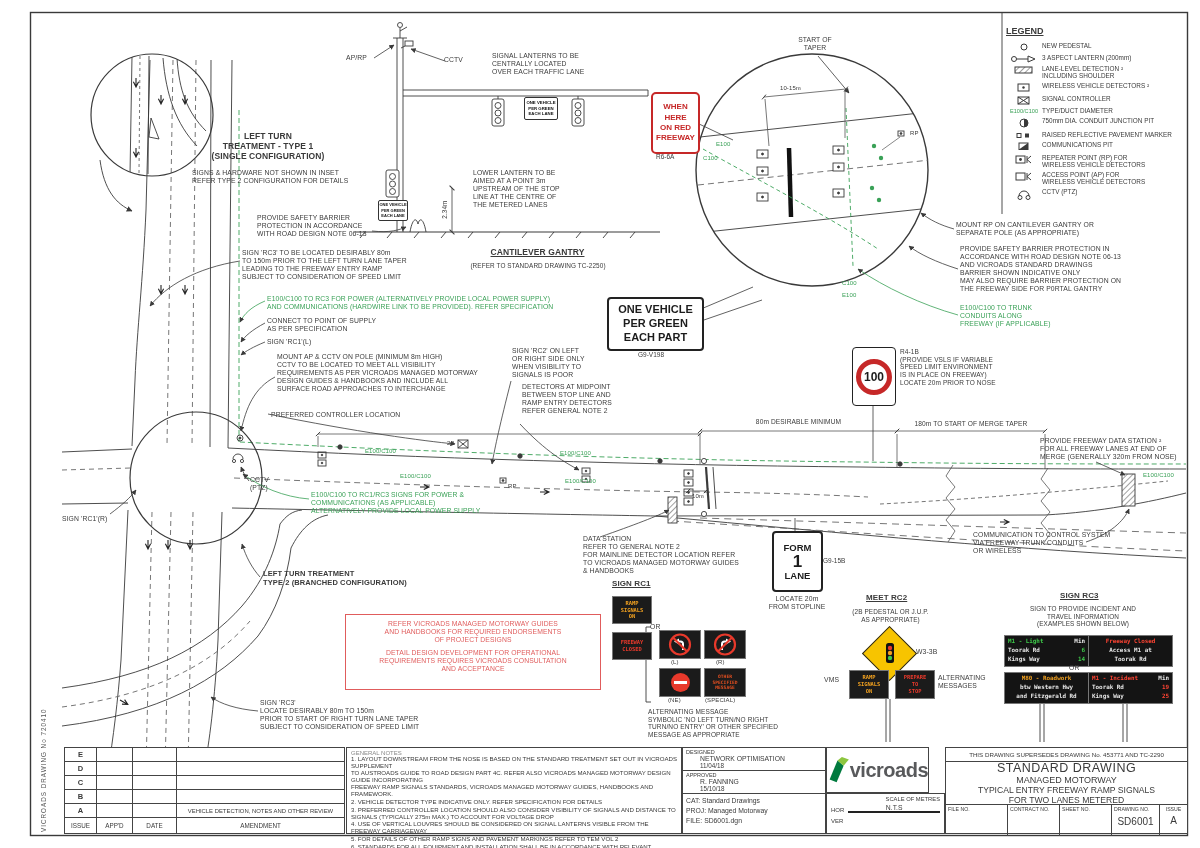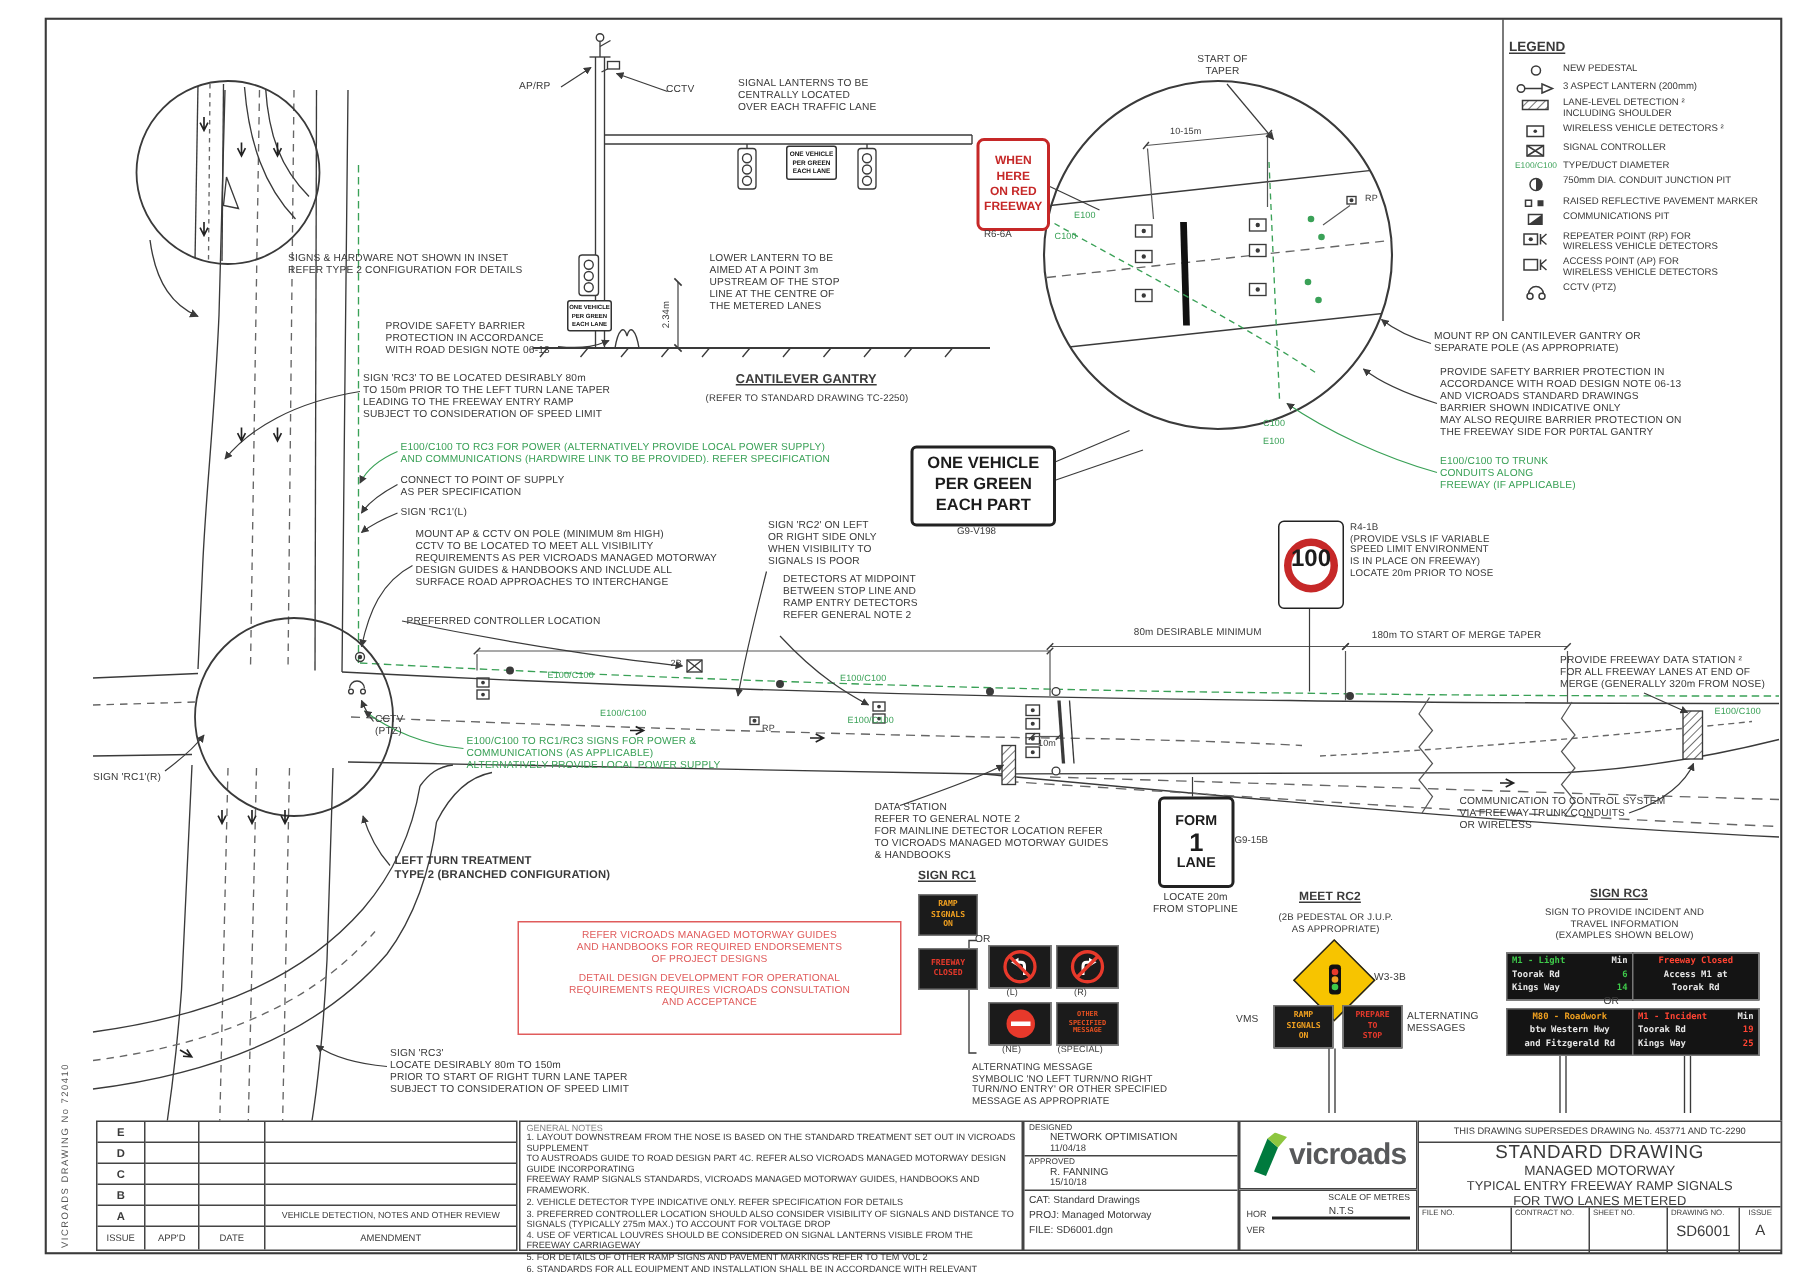--- a/index.html
+++ b/index.html
@@ -304,20 +304,23 @@
     <use href="#tarrow" transform="translate(148,540)"></use>
     <use href="#tarrow" transform="translate(168,540)"></use>
     <use href="#tarrow" transform="translate(190,540)"></use>
     <use href="#tarrow" transform="translate(120,700) rotate(-60)"></use>
     <use href="#tarrow" transform="translate(420,487) rotate(-90)"></use>
     <use href="#tarrow" transform="translate(540,492) rotate(-90)"></use>
     <use href="#tarrow" transform="translate(1000,522) rotate(-90)"></use>
   </g>
 </svg>
 
+<div class="a c b h" style="left:193px;top:131px;width:150px">LEFT TURN
+TREATMENT - TYPE 1
+(SINGLE CONFIGURATION)</div>
 <div class="a" style="left:192px;top:169px">SIGNS &amp; HARDWARE NOT SHOWN IN INSET
 REFER TYPE 2 CONFIGURATION FOR DETAILS</div>
 <div class="a" style="left:257px;top:214px">PROVIDE SAFETY BARRIER
 PROTECTION IN ACCORDANCE
 WITH ROAD DESIGN NOTE 06-13</div>
 <div class="a" style="left:242px;top:249px">SIGN 'RC3' TO BE LOCATED DESIRABLY 80m
 TO 150m PRIOR TO THE LEFT TURN LANE TAPER
 LEADING TO THE FREEWAY ENTRY RAMP
 SUBJECT TO CONSIDERATION OF SPEED LIMIT</div>
 <div class="a g" style="left:267px;top:295px">E100/C100 TO RC3 FOR POWER (ALTERNATIVELY PROVIDE LOCAL POWER SUPPLY)
@@ -433,21 +436,21 @@
 <div class="code" style="left:638px;top:351px">G9-V198</div>
 
 <div class="minisign" style="left:524px;top:97px;width:32px;height:21px;font-size:4.3px;line-height:1.35">ONE VEHICLE
 PER GREEN
 EACH LANE</div>
 <div class="minisign" style="left:378px;top:200px;width:28px;height:19px;font-size:4px;line-height:1.35">ONE VEHICLE
 PER GREEN
 EACH LANE</div>
 
 <div class="roadsign" style="left:852px;top:347px;width:42px;height:57px;border-width:1.5px">
-  <div style="width:36px;height:36px;border:5px solid var(--signred);border-radius:50%;display:flex;justify-content:center;box-sizing:border-box;font-size:16px">
+  <div style="width:36px;height:36px;border:5px solid var(--signred);border-radius:50%;display:flex;align-items:center;justify-content:center;box-sizing:border-box;font-size:12px">
     <span>100</span>
   </div>
 </div>
 
 <div class="roadsign" style="left:772px;top:531px;width:47px;height:57px">
   <span style="font-size:9.5px">FORM</span>
   <span style="font-size:17px;line-height:1">1</span>
   <span style="font-size:9.5px">LANE</span>
 </div>
 <div class="code" style="left:823px;top:557px">G9-15B</div>
@@ -741,21 +744,21 @@
     <div style="font-size:6.8px;padding-left:14px">R. FANNING</div>
     <div style="font-size:6.3px;padding-left:14px">15/10/18</div>
   </div>
   <div style="padding:2px 3px;box-sizing:border-box">
     <div style="font-size:6.8px;line-height:1.45">CAT:  Standard Drawings</div>
     <div style="font-size:6.8px;line-height:1.45">PROJ: Managed Motorway</div>
     <div style="font-size:6.8px;line-height:1.45">FILE:  SD6001.dgn</div>
   </div>
 </div>
 
-<div class="tb" style="left:826px;top:747px;width:119px;height:46px;display:flex;align-items:center;justify-content:center">
+<div class="tb" style="left:826px;top:747px;width:103px;height:46px;display:flex;align-items:center;justify-content:center">
   <svg width="26" height="30" viewBox="0 0 26 30">
     <polygon points="3,26 12,4 19,10 11,29" fill="#007a3e"></polygon>
     <polygon points="12,4 19,10 25,3 17,0" fill="#8dc63f"></polygon>
   </svg>
   <span style="font-size:20px;font-weight:bold;color:#58595b;letter-spacing:-0.5px">vicroads</span>
 </div>
 <div class="tb" style="left:826px;top:793px;width:119px;height:41px;padding:2px 4px;box-sizing:border-box">
   <div style="font-size:5.8px;text-align:right">SCALE OF METRES</div>
   <div style="display:flex;align-items:flex-end;gap:4px;margin-top:2px">
     <span style="font-size:6px">HOR</span>

